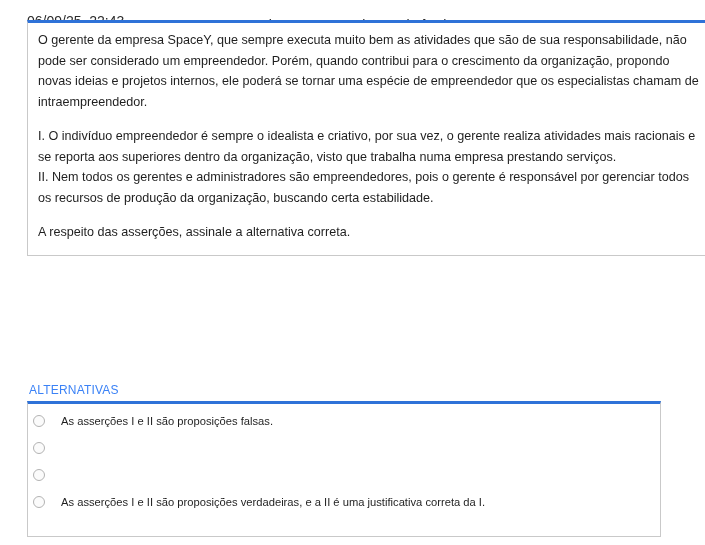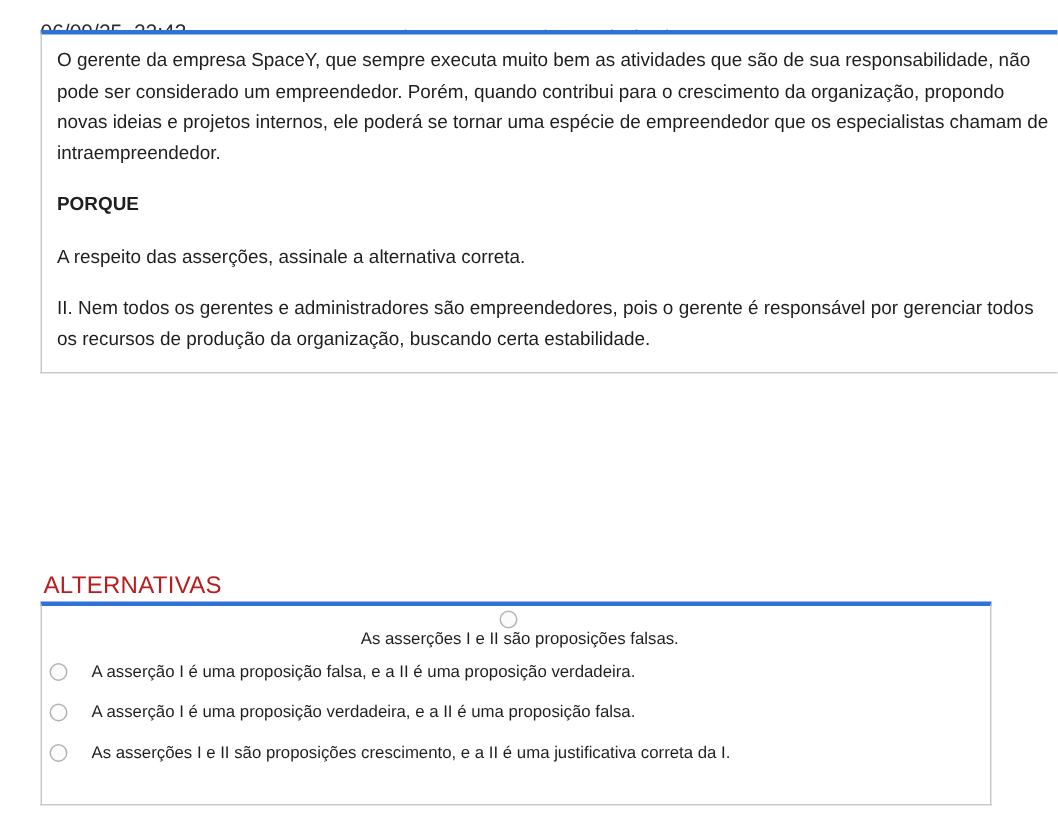--- a/index.html
+++ b/index.html
@@ -74,24 +74,24 @@
   }
   .porque {
     font-weight: bold;
   }
 
   
   .alt-label {
     position: absolute;
     left: 29px;
     top: 383px;
-    font-size: 16px;
+    font-size: 12px;
     line-height: 15px;
     letter-spacing: 0.2px;
-    color: #b91c1c;
+    color: #3b82f6;
   }
   .alt-box {
     position: absolute;
     left: 27px;
     top: 401px;
     width: 634px;
     height: 136px;
     box-sizing: border-box;
     border: 1px solid #c9c9c9;
     border-top: 3px solid #2f72d8;
@@ -104,21 +104,20 @@
   }
   .alt-row {
     position: relative;
     height: 27px;
     display: flex;
     align-items: center;
     padding-left: 5px;
   }
   .alt-row:first-child {
     margin-top: 3px;
-    flex-direction: column;
   }
   .radio {
     width: 12px;
     height: 12px;
     min-width: 12px;
     border-radius: 50%;
     border: 1px solid #b3b3b3;
     background: #fbfbfb;
     box-sizing: border-box;
     position: relative;
@@ -147,41 +146,39 @@
 <div class="print-header">
   <span class="ph-date">06/09/25, 22:43</span>
   <span class="ph-title">Unicesumar - Ensino a Distância</span>
 </div>
 
 <div class="statement-box">
   <p>O gerente da empresa SpaceY, que sempre executa muito bem as atividades que são de sua responsabilidade, não pode ser considerado um empreendedor. Porém, quando contribui para o crescimento da organização, propondo novas ideias e projetos internos, ele poderá se tornar uma espécie de empreendedor que os especialistas chamam de intraempreendedor.</p>
 
 
 
-  <p class="porque">PORQUE</p>
+  <p class="tight">I. O indivíduo empreendedor é sempre o idealista e criativo, por sua vez, o gerente realiza atividades mais racionais e se reporta aos superiores dentro da organização, visto que trabalha numa empresa prestando serviços.</p>
+
+  <p>II. Nem todos os gerentes e administradores são empreendedores, pois o gerente é responsável por gerenciar todos os recursos de produção da organização, buscando certa estabilidade.</p>
 
   <p>A respeito das asserções, assinale a alternativa correta.</p>
-
-  <p>II. Nem todos os gerentes e administradores são empreendedores, pois o gerente é responsável por gerenciar todos os recursos de produção da organização, buscando certa estabilidade.</p>
 </div>
 
 <div class="alt-label">ALTERNATIVAS</div>
 
 <div class="alt-box">
   <div class="alt-list" id="alt-list">
       <div class="alt-row">
         <span class="radio"></span>
         <span class="alt-text">As asserções I e II são proposições falsas.</span>
       </div>
       <div class="alt-row">
         <span class="radio"></span>
-        <span class="alt-text">A asserção I é uma proposição falsa, e a II é uma proposição verdadeira.</span>
       </div>
       <div class="alt-row">
         <span class="radio"></span>
-        <span class="alt-text">A asserção I é uma proposição verdadeira, e a II é uma proposição falsa.</span>
       </div>
       <div class="alt-row">
         <span class="radio"></span>
-        <span class="alt-text">As asserções I e II são proposições crescimento, e a II é uma justificativa correta da I.</span>
+        <span class="alt-text">As asserções I e II são proposições verdadeiras, e a II é uma justificativa correta da I.</span>
       </div>
     </div>
 </div>
 
 </body></html>

